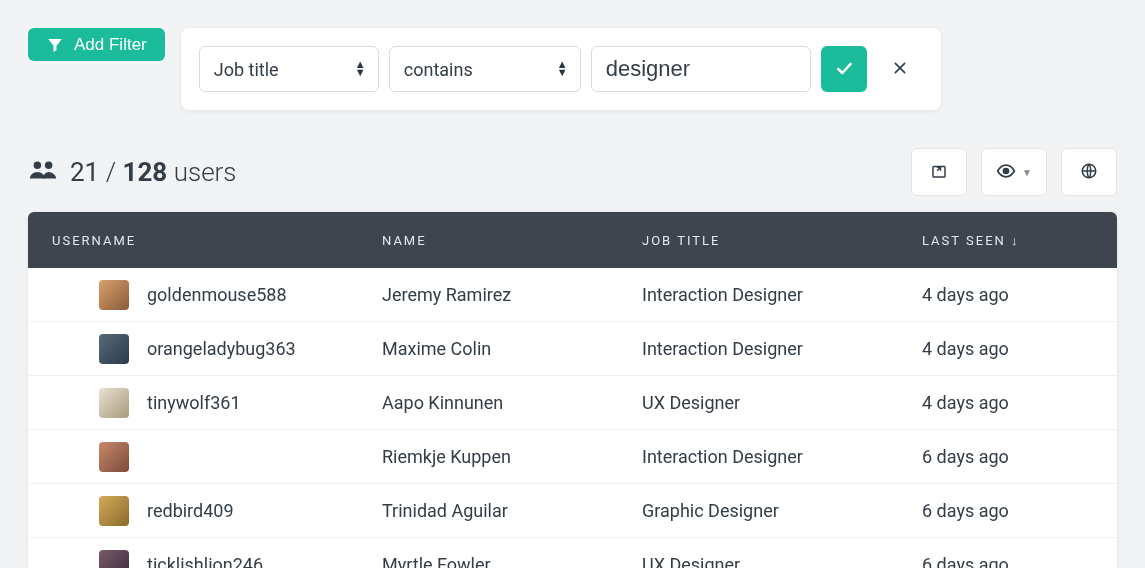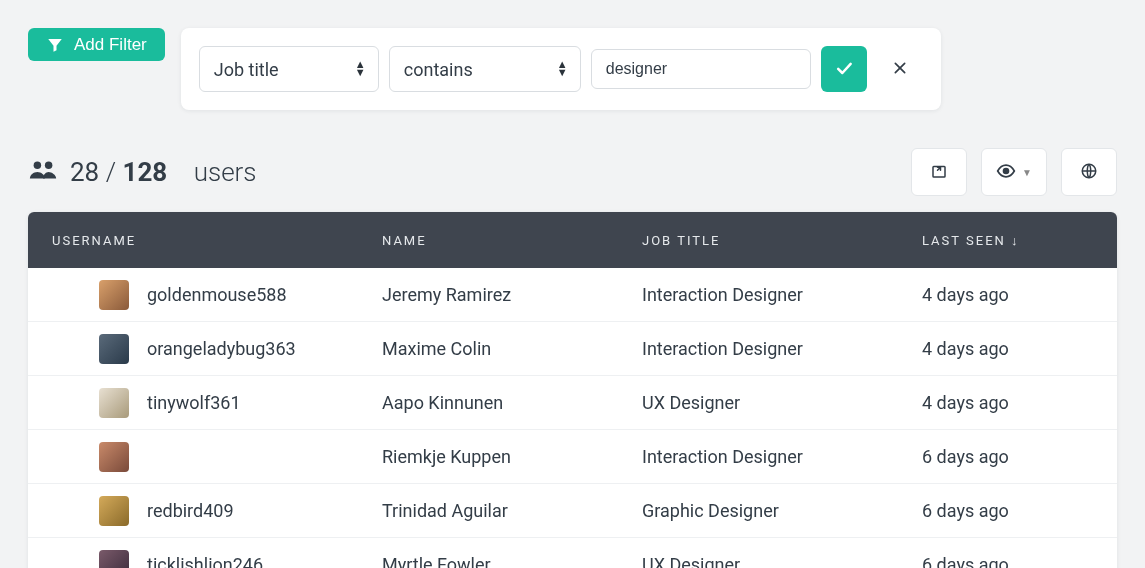--- a/index.html
+++ b/index.html
@@ -69,23 +69,23 @@
     display: flex;
     flex-direction: column;
     gap: 0;
     color: #2b333b;
   }
   .filter-select .sel-arrows span { line-height: 8px; font-size: 11px; }
 
   .filter-input {
     border: 1px solid #d9dde1;
     border-radius: 6px;
-    height: 40px;
+    height: 46px;
     padding: 16px 14px;
-    font-size: 16px;
+    font-size: 22px;
     color: #333d47;
     width: 220px;
     outline: none;
   }
 
   .confirm-btn {
     background: #1abc9c;
     border: none;
     border-radius: 6px;
     width: 46px;
@@ -120,21 +120,21 @@
     display: flex;
     align-items: center;
     gap: 12px;
     font-size: 26px;
     color: #333d47;
   }
   .count .people-icon { color: #333d47; }
   .count .num-filtered { font-weight: 400; }
   .count .slash { font-weight: 300; }
   .count .num-total { font-weight: 700; }
-  .count .users-word { font-weight: 300; margin-left: 20px; }
+  .count .users-word { font-weight: 300; }
 
   .actions {
     display: flex;
     gap: 14px;
   }
   .action-btn {
     background: #fff;
     border: 1px solid #e3e6e9;
     border-radius: 6px;
     width: 56px;
@@ -252,21 +252,21 @@
   <div class="count">
     <span class="people-icon">
       <svg width="30" height="22" viewBox="0 0 32 20" fill="currentColor">
           <circle cx="10" cy="5" r="4"></circle>
           <circle cx="22" cy="5" r="4"></circle>
           <path d="M2 19c0-4 4-7 8-7s8 3 8 7H2z"></path>
           <path d="M16 19c0-4 3-7 6-7s8 3 8 7H16z"></path>
         </svg>
     </span>
     <span>
-      <span class="num-filtered">28</span>
+      <span class="num-filtered">21</span>
       <span class="slash">/</span>
       <span class="num-total">128</span>
       <span class="users-word">users</span>
     </span>
   </div>
 
   <div class="actions">
     <button class="action-btn">
       <span>
         <svg width="18" height="18" viewBox="0 0 24 24" fill="none" stroke="currentColor" stroke-width="2">

